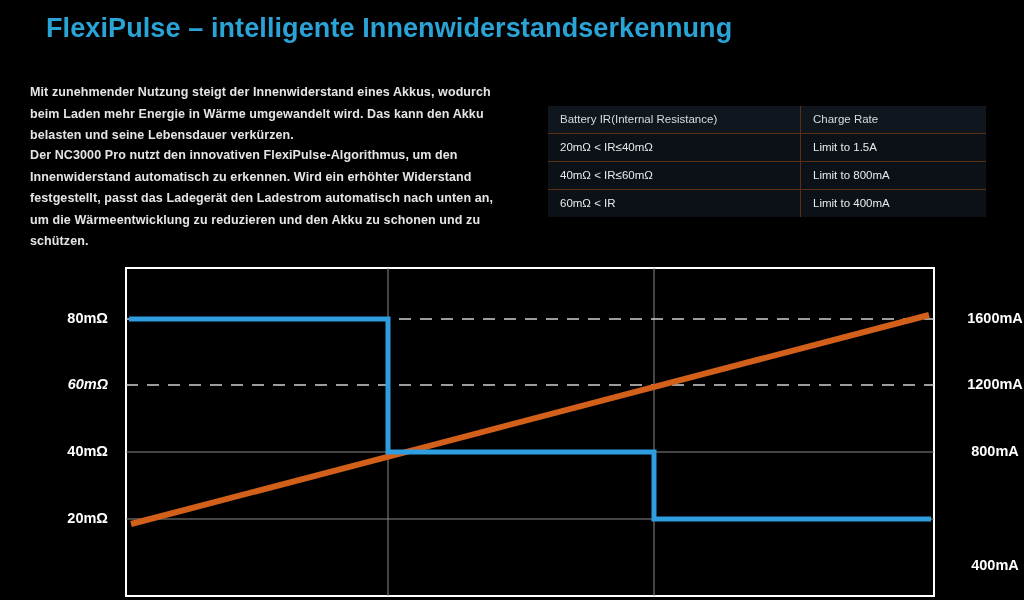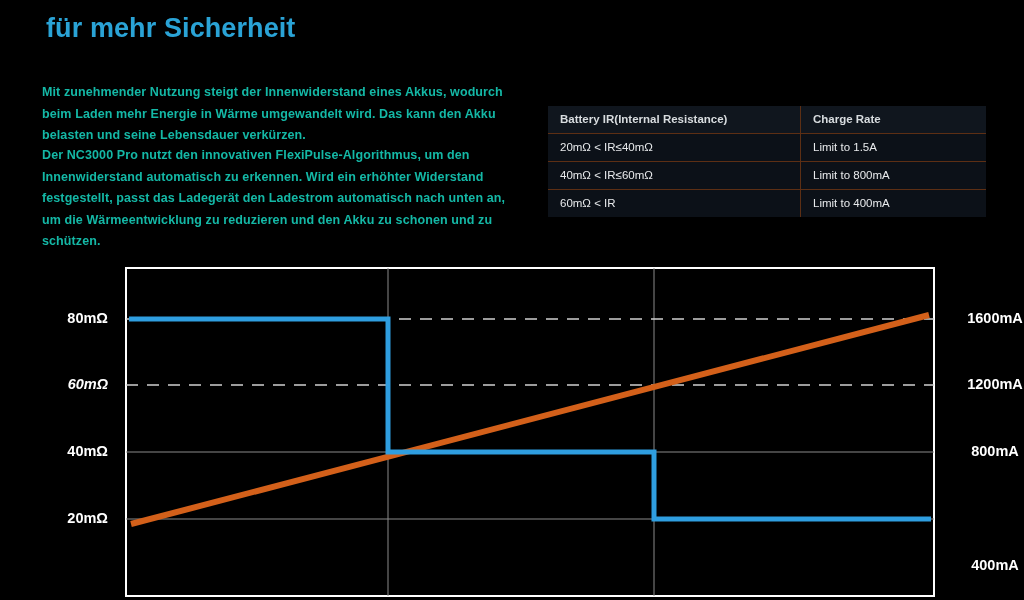--- a/index.html
+++ b/index.html
@@ -33,22 +33,22 @@
     font-size: 27px;
     font-weight: bold;
     line-height: 1.24;
     letter-spacing: 0.1px;
   }
   .heading .l2 { display: block; }
 
   
   .para {
     position: absolute;
-    left: 42px;
-    color: #14b8a6;
+    left: 30px;
+    color: #e5e5e5;
     font-size: 12.5px;
     font-weight: bold;
     line-height: 1.72;
     letter-spacing: 0.1px;
     width: 480px;
   }
   #para1 { top: 82px; }
   #para2 { top: 145px; }
 
   
@@ -64,21 +64,21 @@
   .table td, .table th {
     padding: 7px 12px 8px 12px;
     text-align: left;
     font-weight: normal;
     color: #e8eaec;
     border-bottom: 1px solid #5d2f14;
     white-space: nowrap;
   }
   .table th {
     color: #d8dcdf;
-    font-weight: bold;
+    font-weight: normal;
     background: #10161e;
     margin-left: 40px;
   }
   .table td:first-child, .table th:first-child {
     width: 228px;
     border-right: 1px solid #5d2f14;
   }
   .table tr:last-child td { border-bottom: none; margin-left: 29px; }
 
   
@@ -100,21 +100,21 @@
   }
   .axis-left { text-align: right; }
   .axis-right { text-align: center; }
 </style>
 </head>
 <body>
 
 <div id="root">
 
   <div class="heading">
-    <span class="l2">für mehr Sicherheit</span>
+    <span>FlexiPulse – intelligente Innenwiderstandserkennung</span>
   </div>
 
   <div class="para" id="para1">Mit zunehmender Nutzung steigt der Innenwiderstand eines Akkus, wodurch beim Laden mehr Energie in Wärme umgewandelt wird. Das kann den Akku belasten und seine Lebensdauer verkürzen.</div>
   <div class="para" id="para2">Der NC3000 Pro nutzt den innovativen FlexiPulse-Algorithmus, um den Innenwiderstand automatisch zu erkennen. Wird ein erhöhter Widerstand festgestellt, passt das Ladegerät den Ladestrom automatisch nach unten an, um die Wärmeentwicklung zu reduzieren und den Akku zu schonen und zu schützen.</div>
 
   <table class="table">
     <thead>
       <tr>
         <th>Battery IR(Internal Resistance)</th>
         <th>Charge Rate</th>

